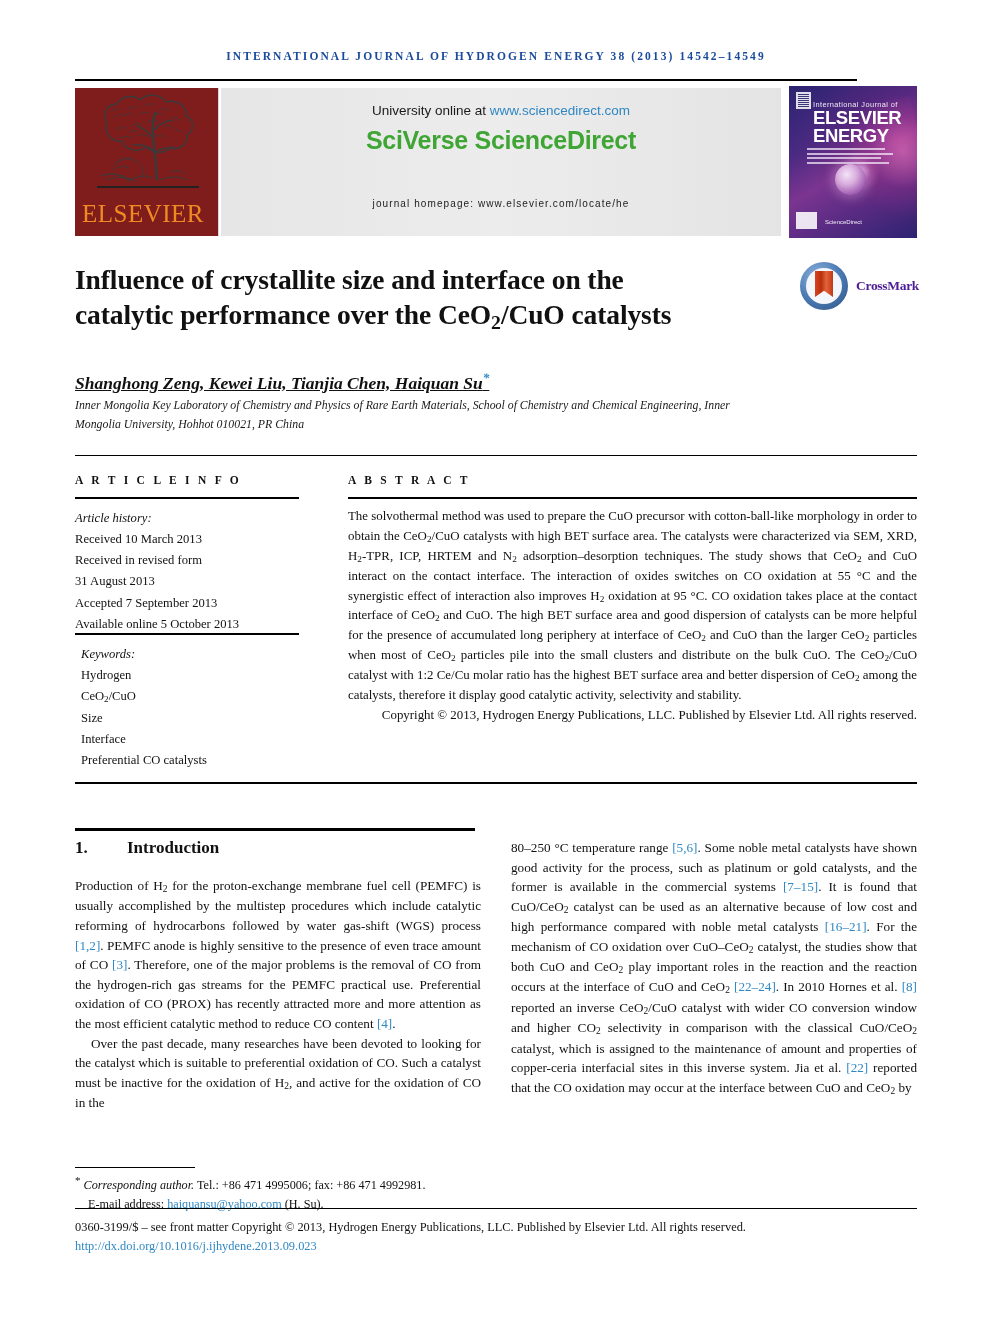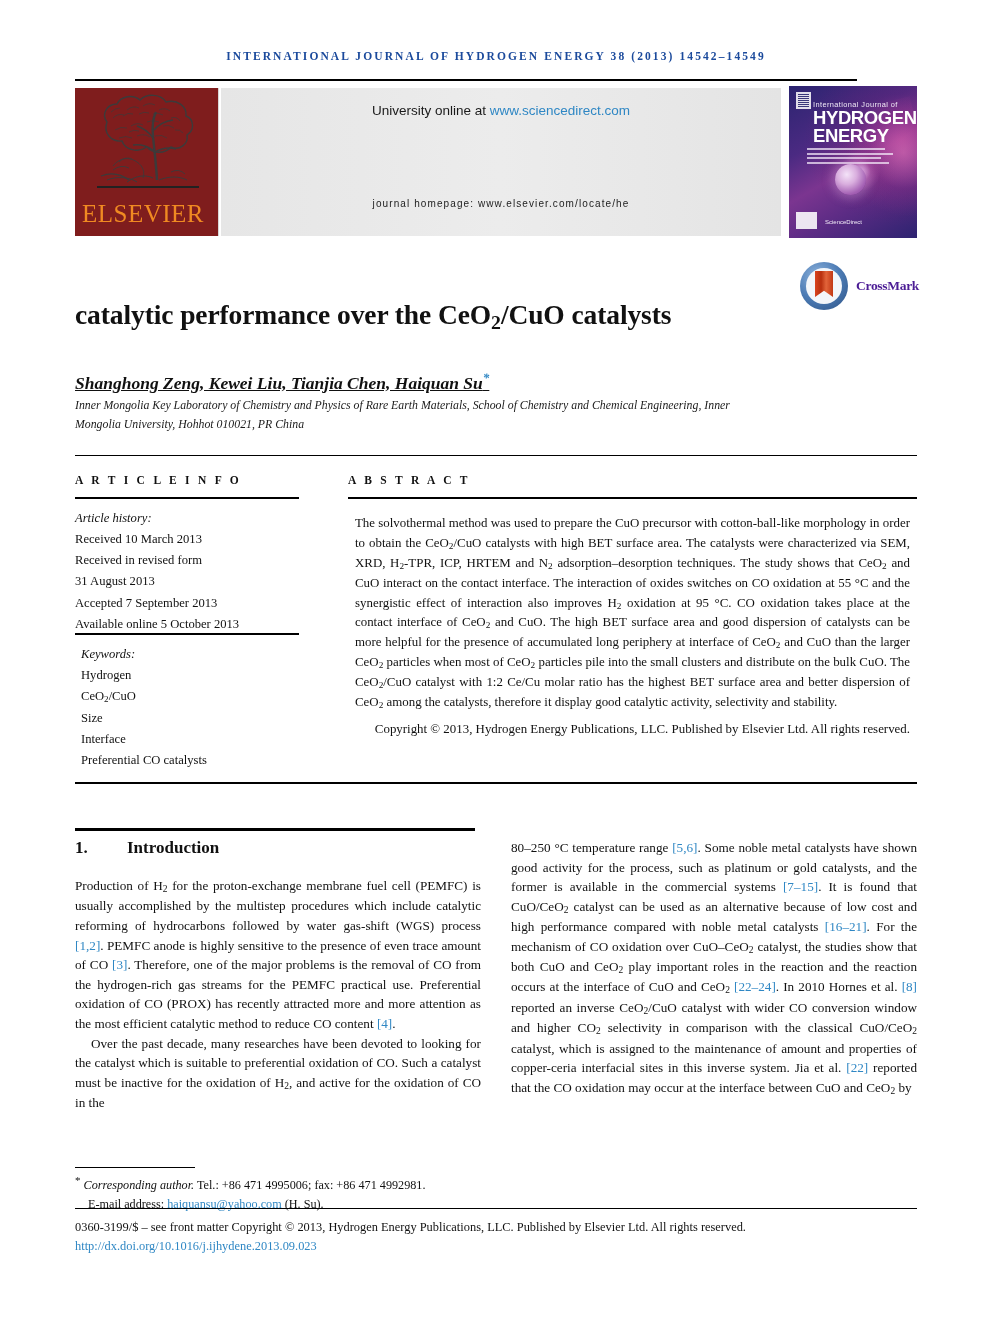--- a/index.html
+++ b/index.html
@@ -372,21 +372,21 @@
     left: 348px;
     top: 507px;
     width: 569px;
     font-family: "Liberation Serif", serif;
     font-size: 12.9px;
     line-height: 1.54;
     text-align: justify;
     color: #111111;
     hyphens: none;
   }
-  .abstract p { margin: 7px; }
+  .abstract p { margin: 0; }
   .copyright-line {
     text-align: right;
   }
 
   
   .intro-head {
     position: absolute;
     left: 75px;
     top: 838px;
     font-family: "Liberation Serif", serif;
@@ -505,44 +505,47 @@
           <line x1="14" y1="95" x2="116" y2="95" stroke="#222" stroke-width="2"></line>
         </svg>
       </div>
       <div class="elsevier-word">ELSEVIER</div>
     </div>
 
     <div class="sd-box">
       <div class="avail-line">
         <span>University online at </span><span class="url">www.sciencedirect.com</span>
       </div>
+      <div class="sciverse">
+        <span class="sv-a">SciVerse </span><span class="sv-b">ScienceDirect</span>
+      </div>
       <div class="homepage">journal homepage: www.elsevier.com/locate/he</div>
     </div>
 
     <div class="cover">
       <div class="cover-bg"></div>
       <div class="cover-streak"></div>
       <div class="cover-els-mark"></div>
       <div class="cover-title-small">International Journal of</div>
-      <div class="cover-title-big">HYDROGEN ENERGY</div>
+      <div class="cover-title-big">ELSEVIER ENERGY</div>
       <div class="cover-eds">
         <div class="ln s1"></div>
           <div class="ln s2"></div>
           <div class="ln s3"></div>
           <div class="ln s4"></div>
       </div>
       <div class="cover-orb"></div>
       <div class="cover-bottom-mark"></div>
       <div class="cover-sd">ScienceDirect</div>
     </div>
   </div>
 
   <div class="title-block">
     <h1 class="paper-title">
-      <br>
+      <span>Influence of crystallite size and interface on the</span><br>
       <span>catalytic performance over the CeO</span><sub>2</sub><span>/CuO catalysts</span>
     </h1>
   </div>
 
   <div class="crossmark">
     <div class="cm-circle">
       <div class="cm-inner"></div>
       <div class="cm-shield"></div>
     </div>
     <div class="cm-text">CrossMark</div>

